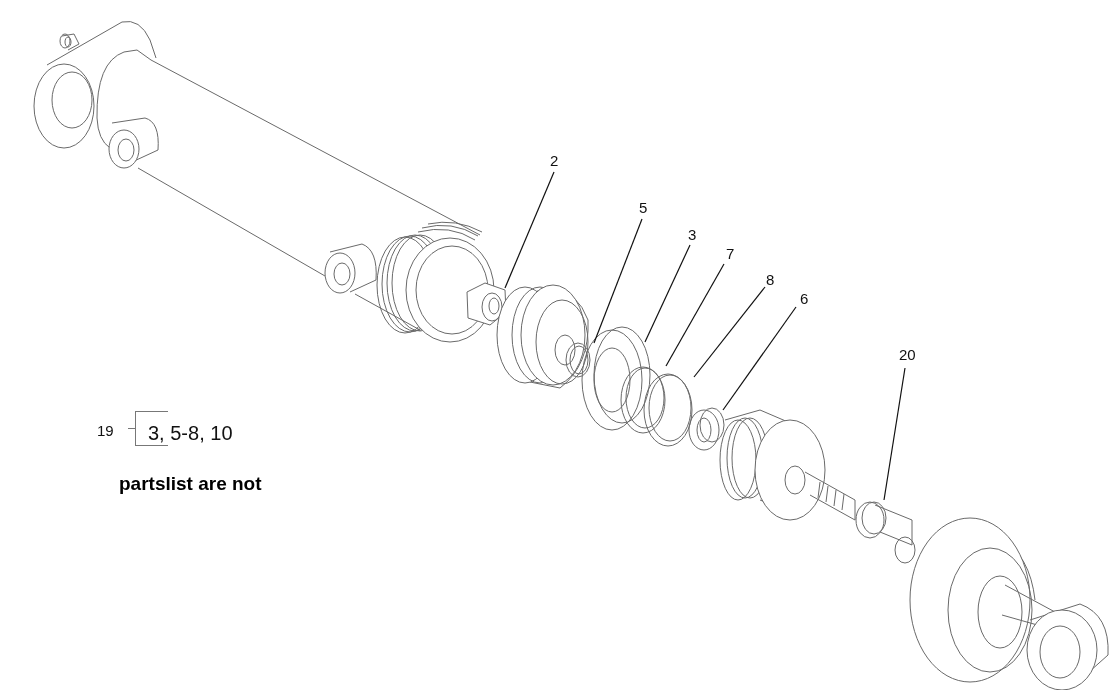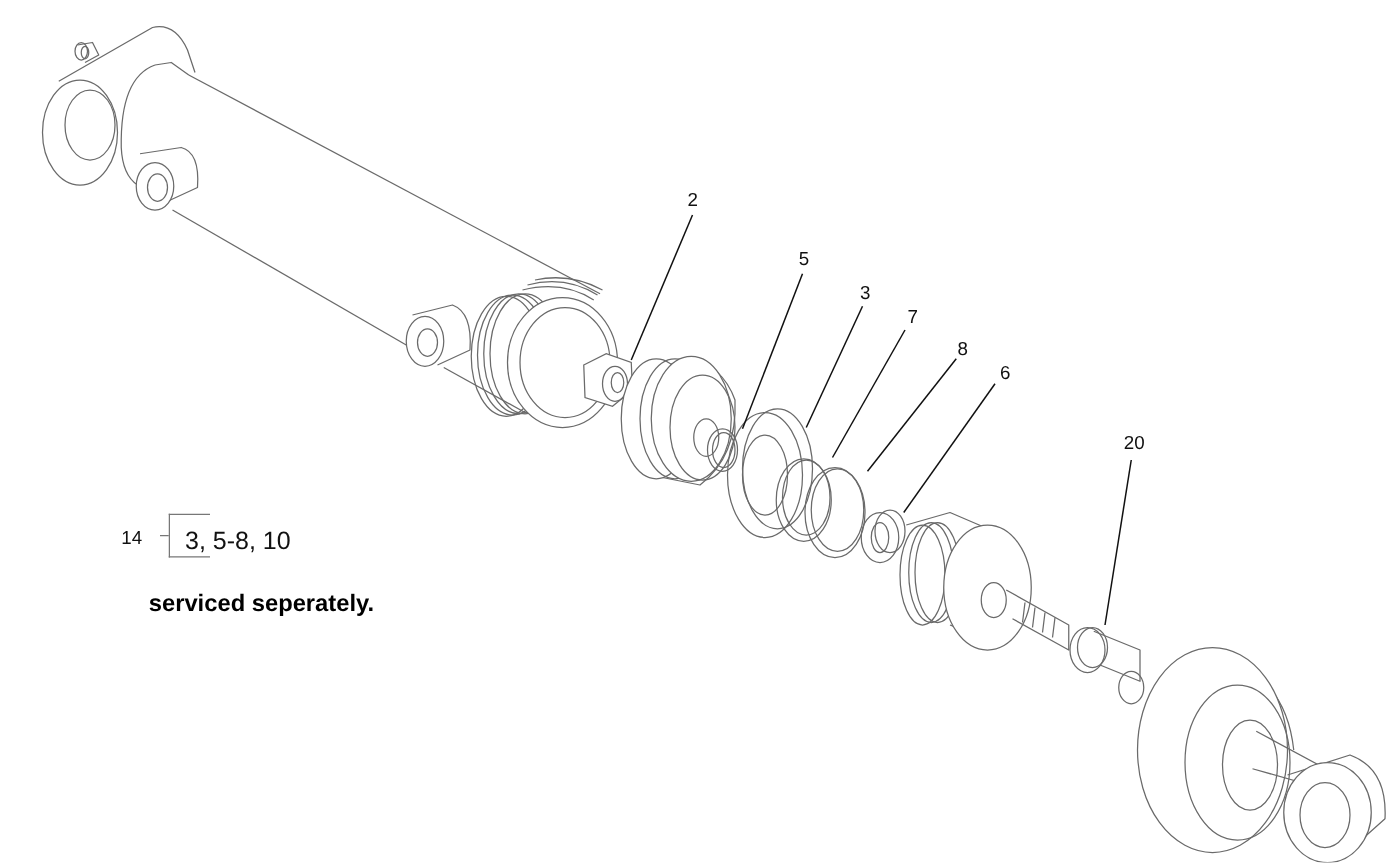--- a/index.html
+++ b/index.html
@@ -139,20 +139,20 @@
 </svg>
 
 <div class="callout" style="left:550px;top:153px;">2</div>
 <div class="callout" style="left:639px;top:200px;">5</div>
 <div class="callout" style="left:688px;top:227px;">3</div>
 <div class="callout" style="left:726px;top:246px;">7</div>
 <div class="callout" style="left:766px;top:272px;">8</div>
 <div class="callout" style="left:800px;top:291px;">6</div>
 <div class="callout" style="left:899px;top:347px;">20</div>
 
-<div class="kit-qty">14</div>
+<div class="kit-qty">19</div>
 <div class="kit-tick"></div>
 <div class="kit-bracket"></div>
 <div class="kit-items">3, 5-8, 10</div>
 
 <div class="note">
-  <div>serviced seperately.</div>
+  <div>partslist are not</div>
 </div>
 
 </body></html>

